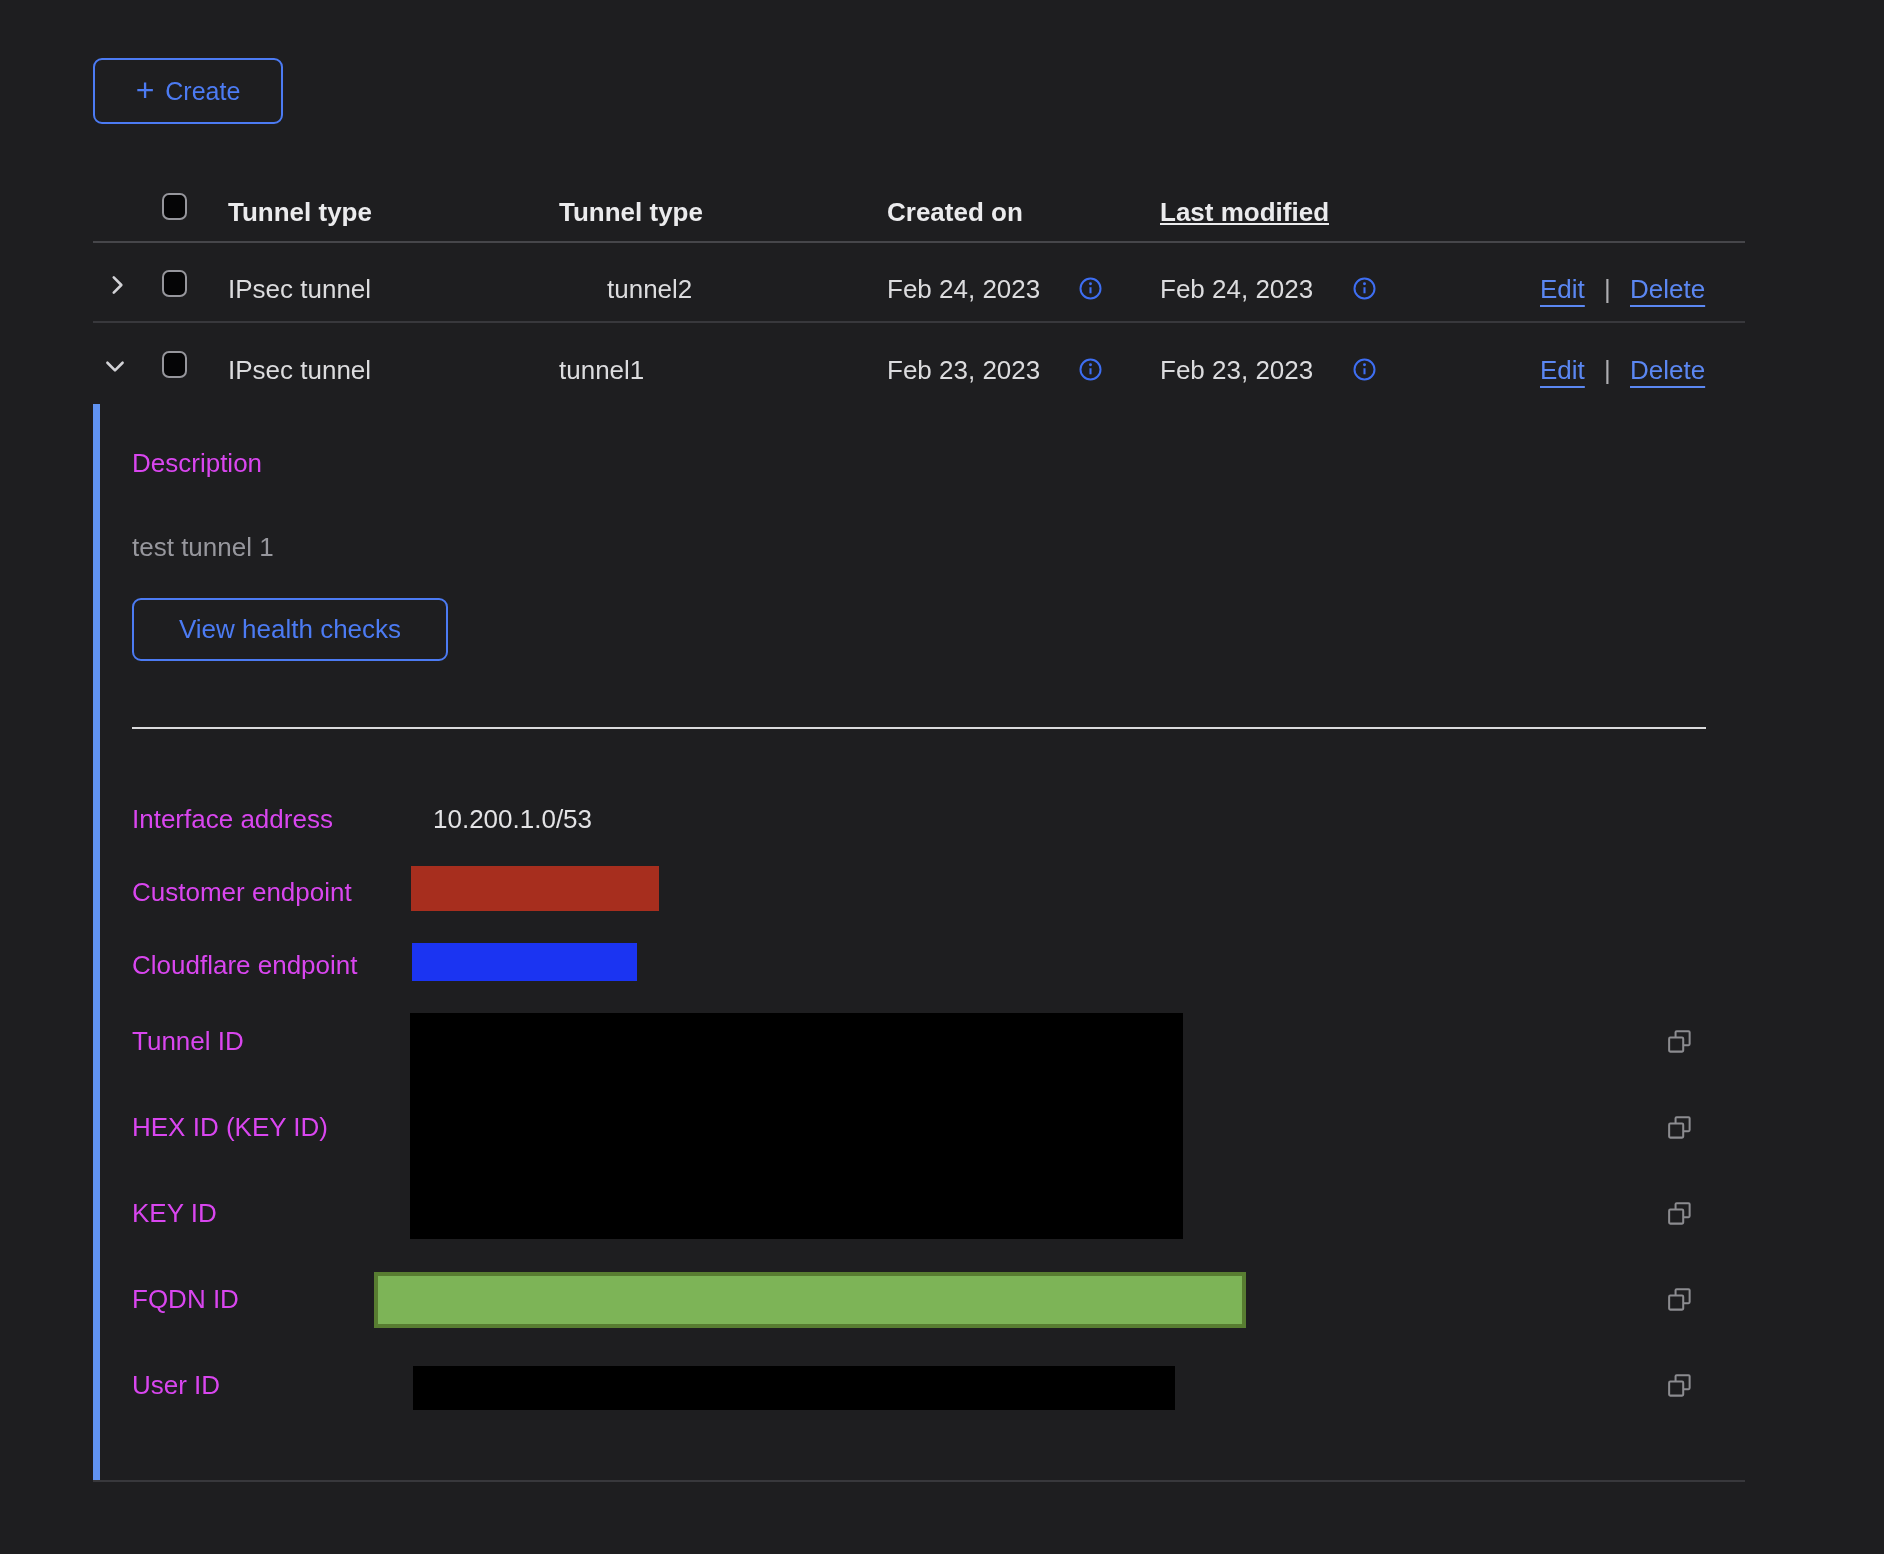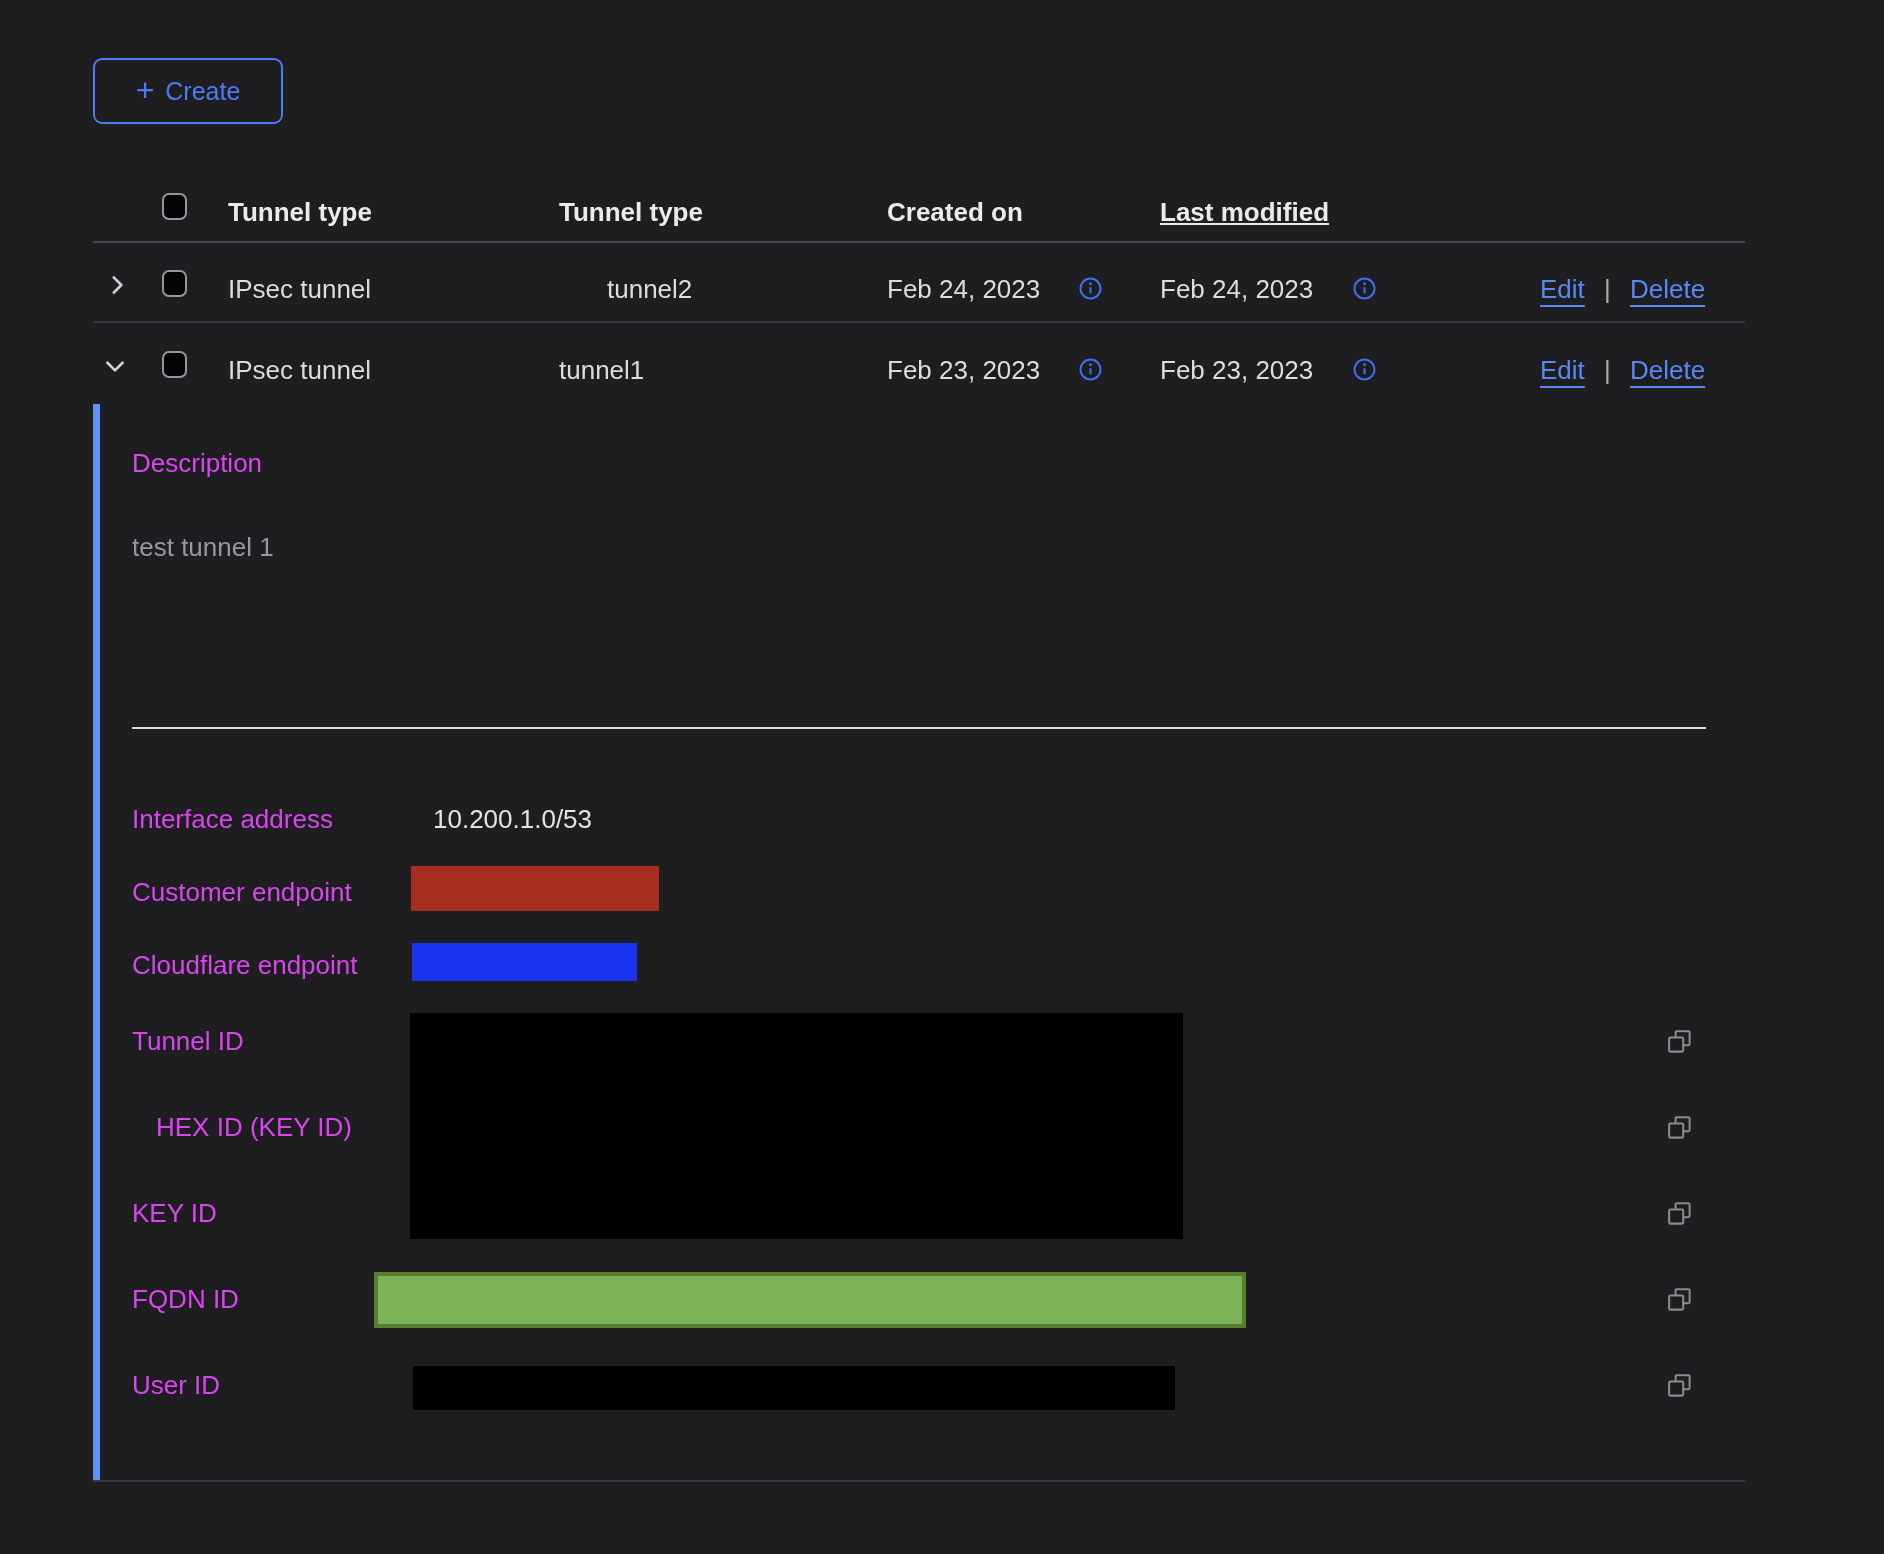--- a/index.html
+++ b/index.html
@@ -114,34 +114,37 @@
   </div>
   <a class="link abs" style="left:1540px;top:354px;">Edit</a>
   <span class="pipe abs" style="left:1604px;top:354px;">|</span>
   <a class="link abs" style="left:1630px;top:354px;">Delete</a>
 
   <div class="vbar abs" style="left:93px;top:404px;height:1077px;"></div>
 
   <div class="txt label abs" style="left:132px;top:447px;">Description</div>
   <div class="txt muted abs" style="left:132px;top:531px;">test tunnel 1</div>
 
+  <button class="btn btn-health abs" style="left:132px;top:598px;width:316px;height:63px;">
+    <span>View health checks</span>
+  </button>
 
   <div class="divider divider-light abs" style="left:132px;top:727px;width:1574px;"></div>
 
   <div class="txt label abs" style="left:132px;top:803px;">Interface address</div>
   <div class="txt value abs" style="left:433px;top:803px;">10.200.1.0/53</div>
 
   <div class="txt label abs" style="left:132px;top:876px;">Customer endpoint</div>
   <div class="block block-red" style="left:411px;top:866px;width:248px;height:45px;"></div>
 
   <div class="txt label abs" style="left:132px;top:949px;">Cloudflare endpoint</div>
   <div class="block block-blue" style="left:412px;top:943px;width:225px;height:38px;"></div>
 
   <div class="txt label abs" style="left:132px;top:1025px;">Tunnel ID</div>
-  <div class="txt label abs" style="left:132px;top:1111px;margin-left:24px;">HEX ID (KEY ID)</div>
+  <div class="txt label abs" style="left:132px;top:1111px;">HEX ID (KEY ID)</div>
   <div class="txt label abs" style="left:132px;top:1197px;">KEY ID</div>
   <div class="block block-black" style="left:410px;top:1013px;width:773px;height:226px;"></div>
 
   <div class="txt label abs" style="left:132px;top:1283px;">FQDN ID</div>
   <div class="block block-green" style="left:374px;top:1272px;width:872px;height:56px;"></div>
 
   <div class="txt label abs" style="left:132px;top:1369px;">User ID</div>
   <div class="block block-black" style="left:413px;top:1366px;width:762px;height:44px;"></div>
 
   <button class="iconbtn abs" style="left:1666px;top:1028px;">

